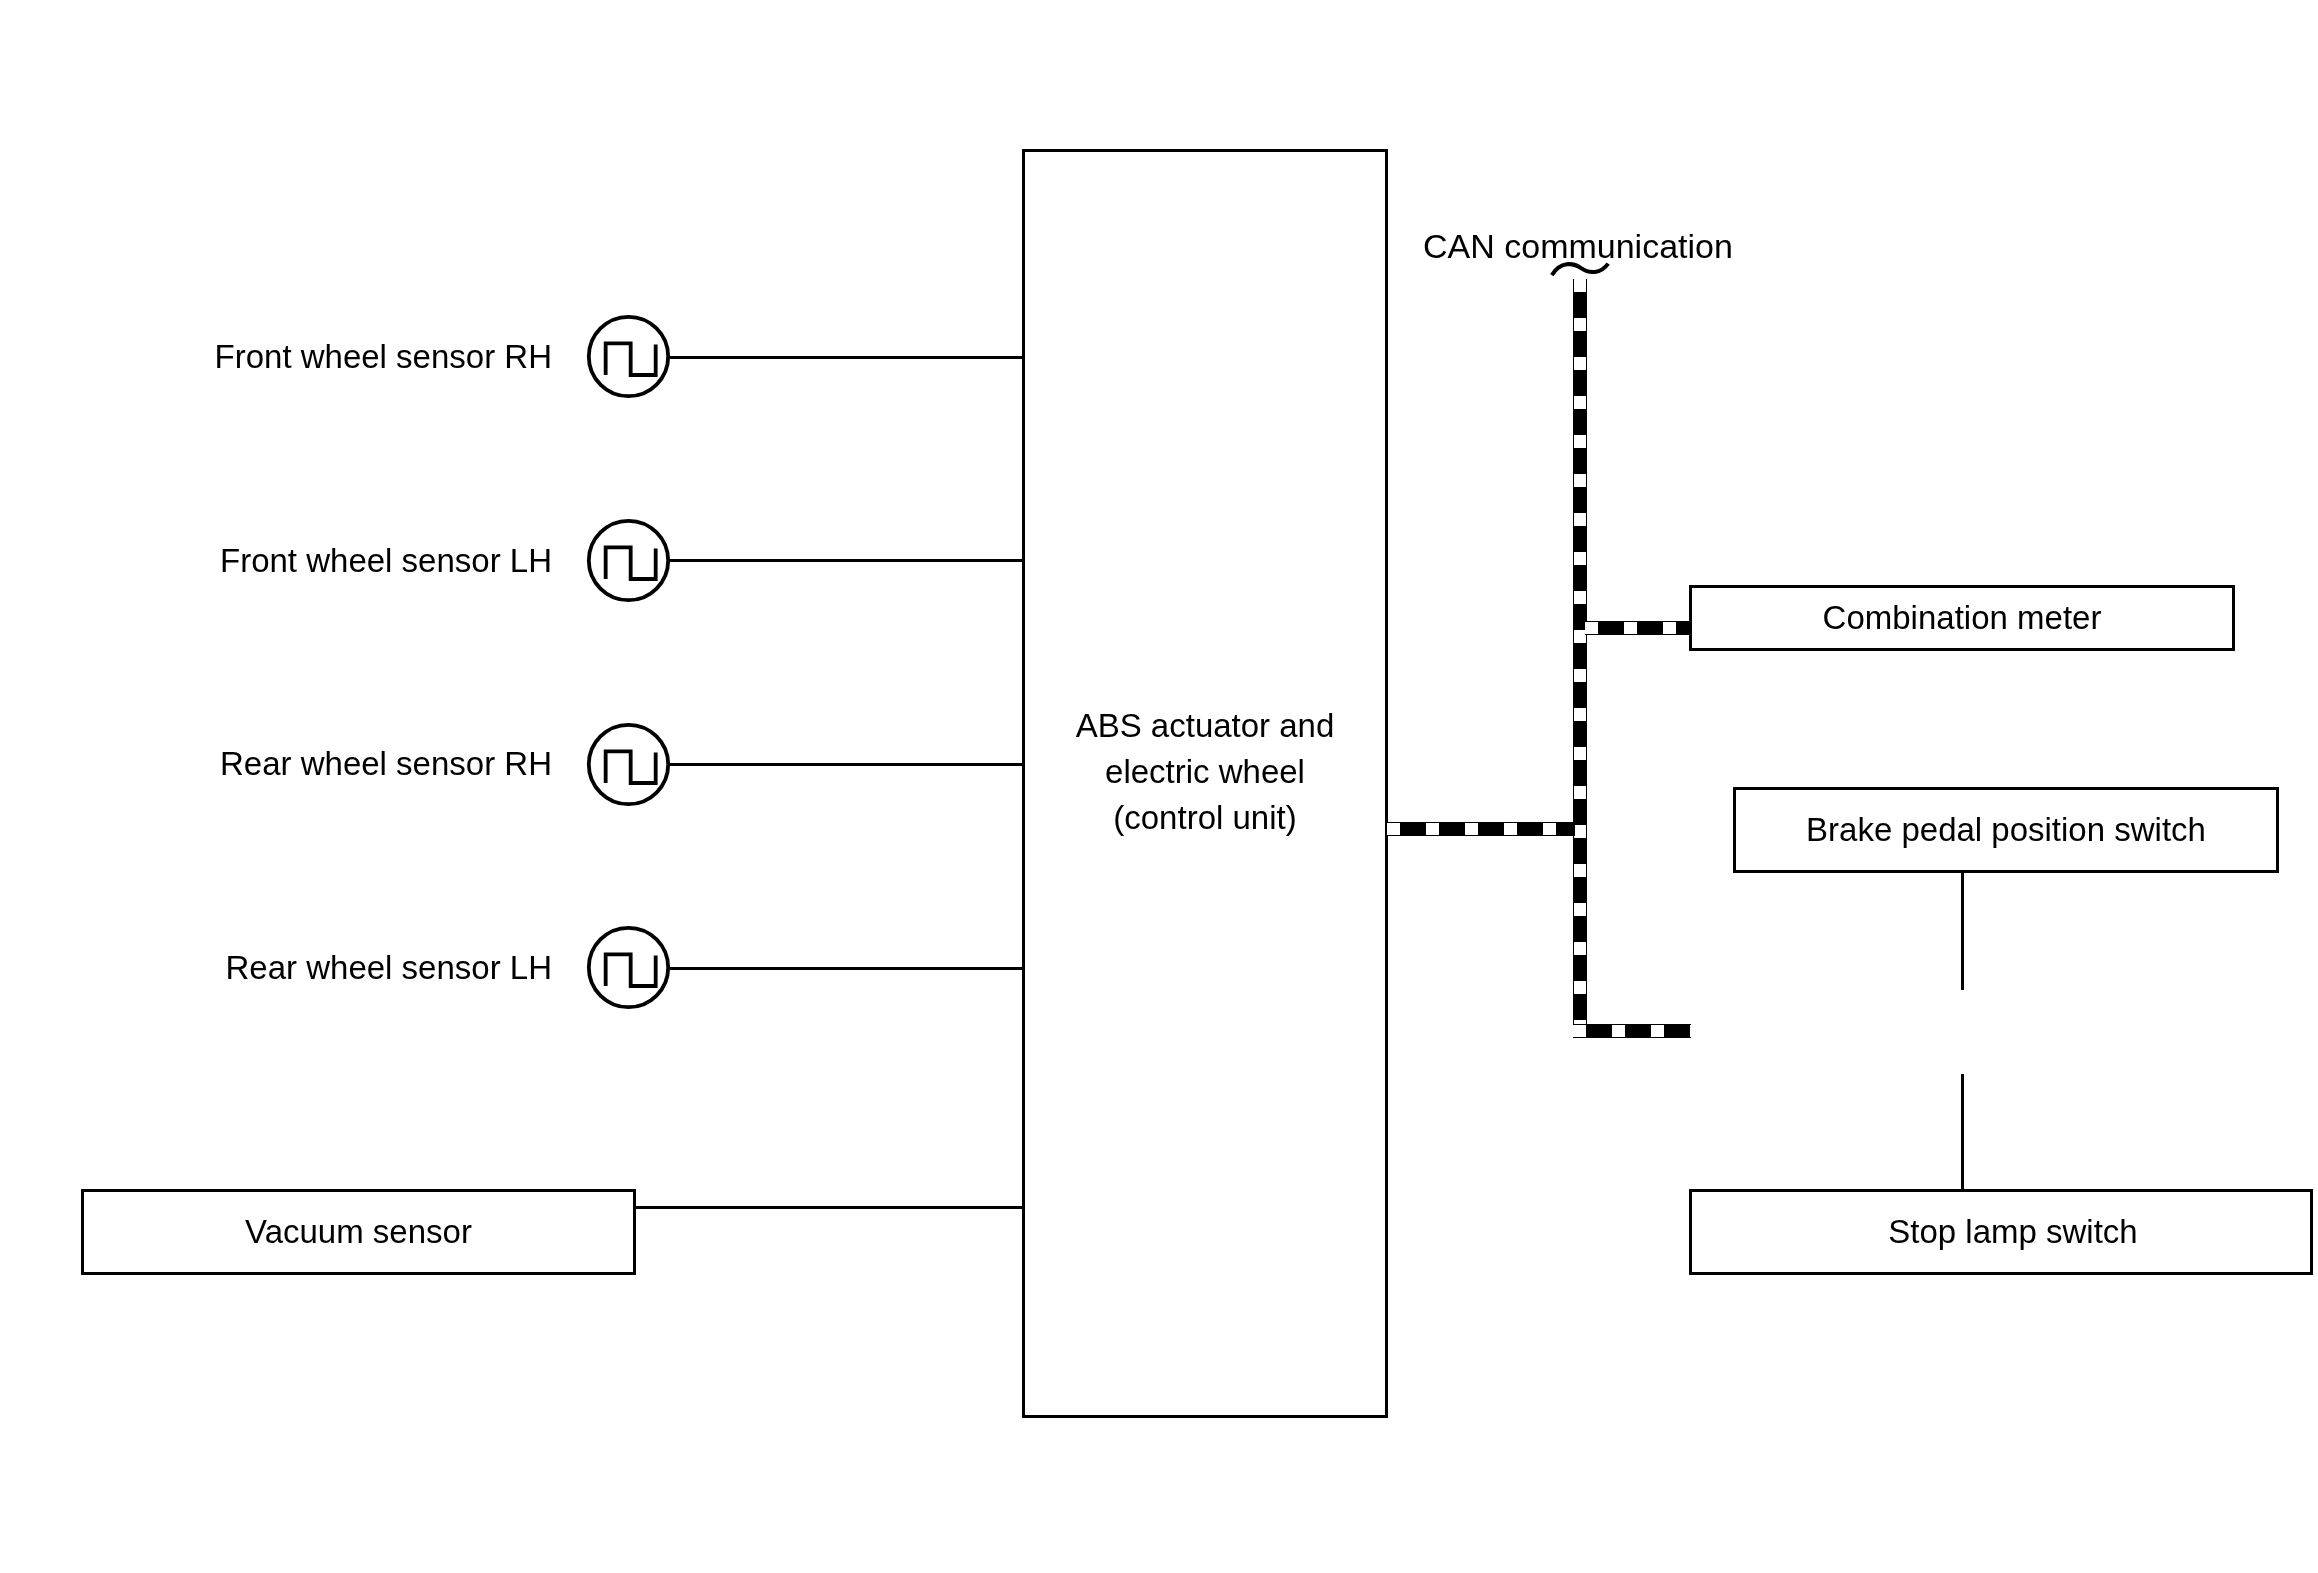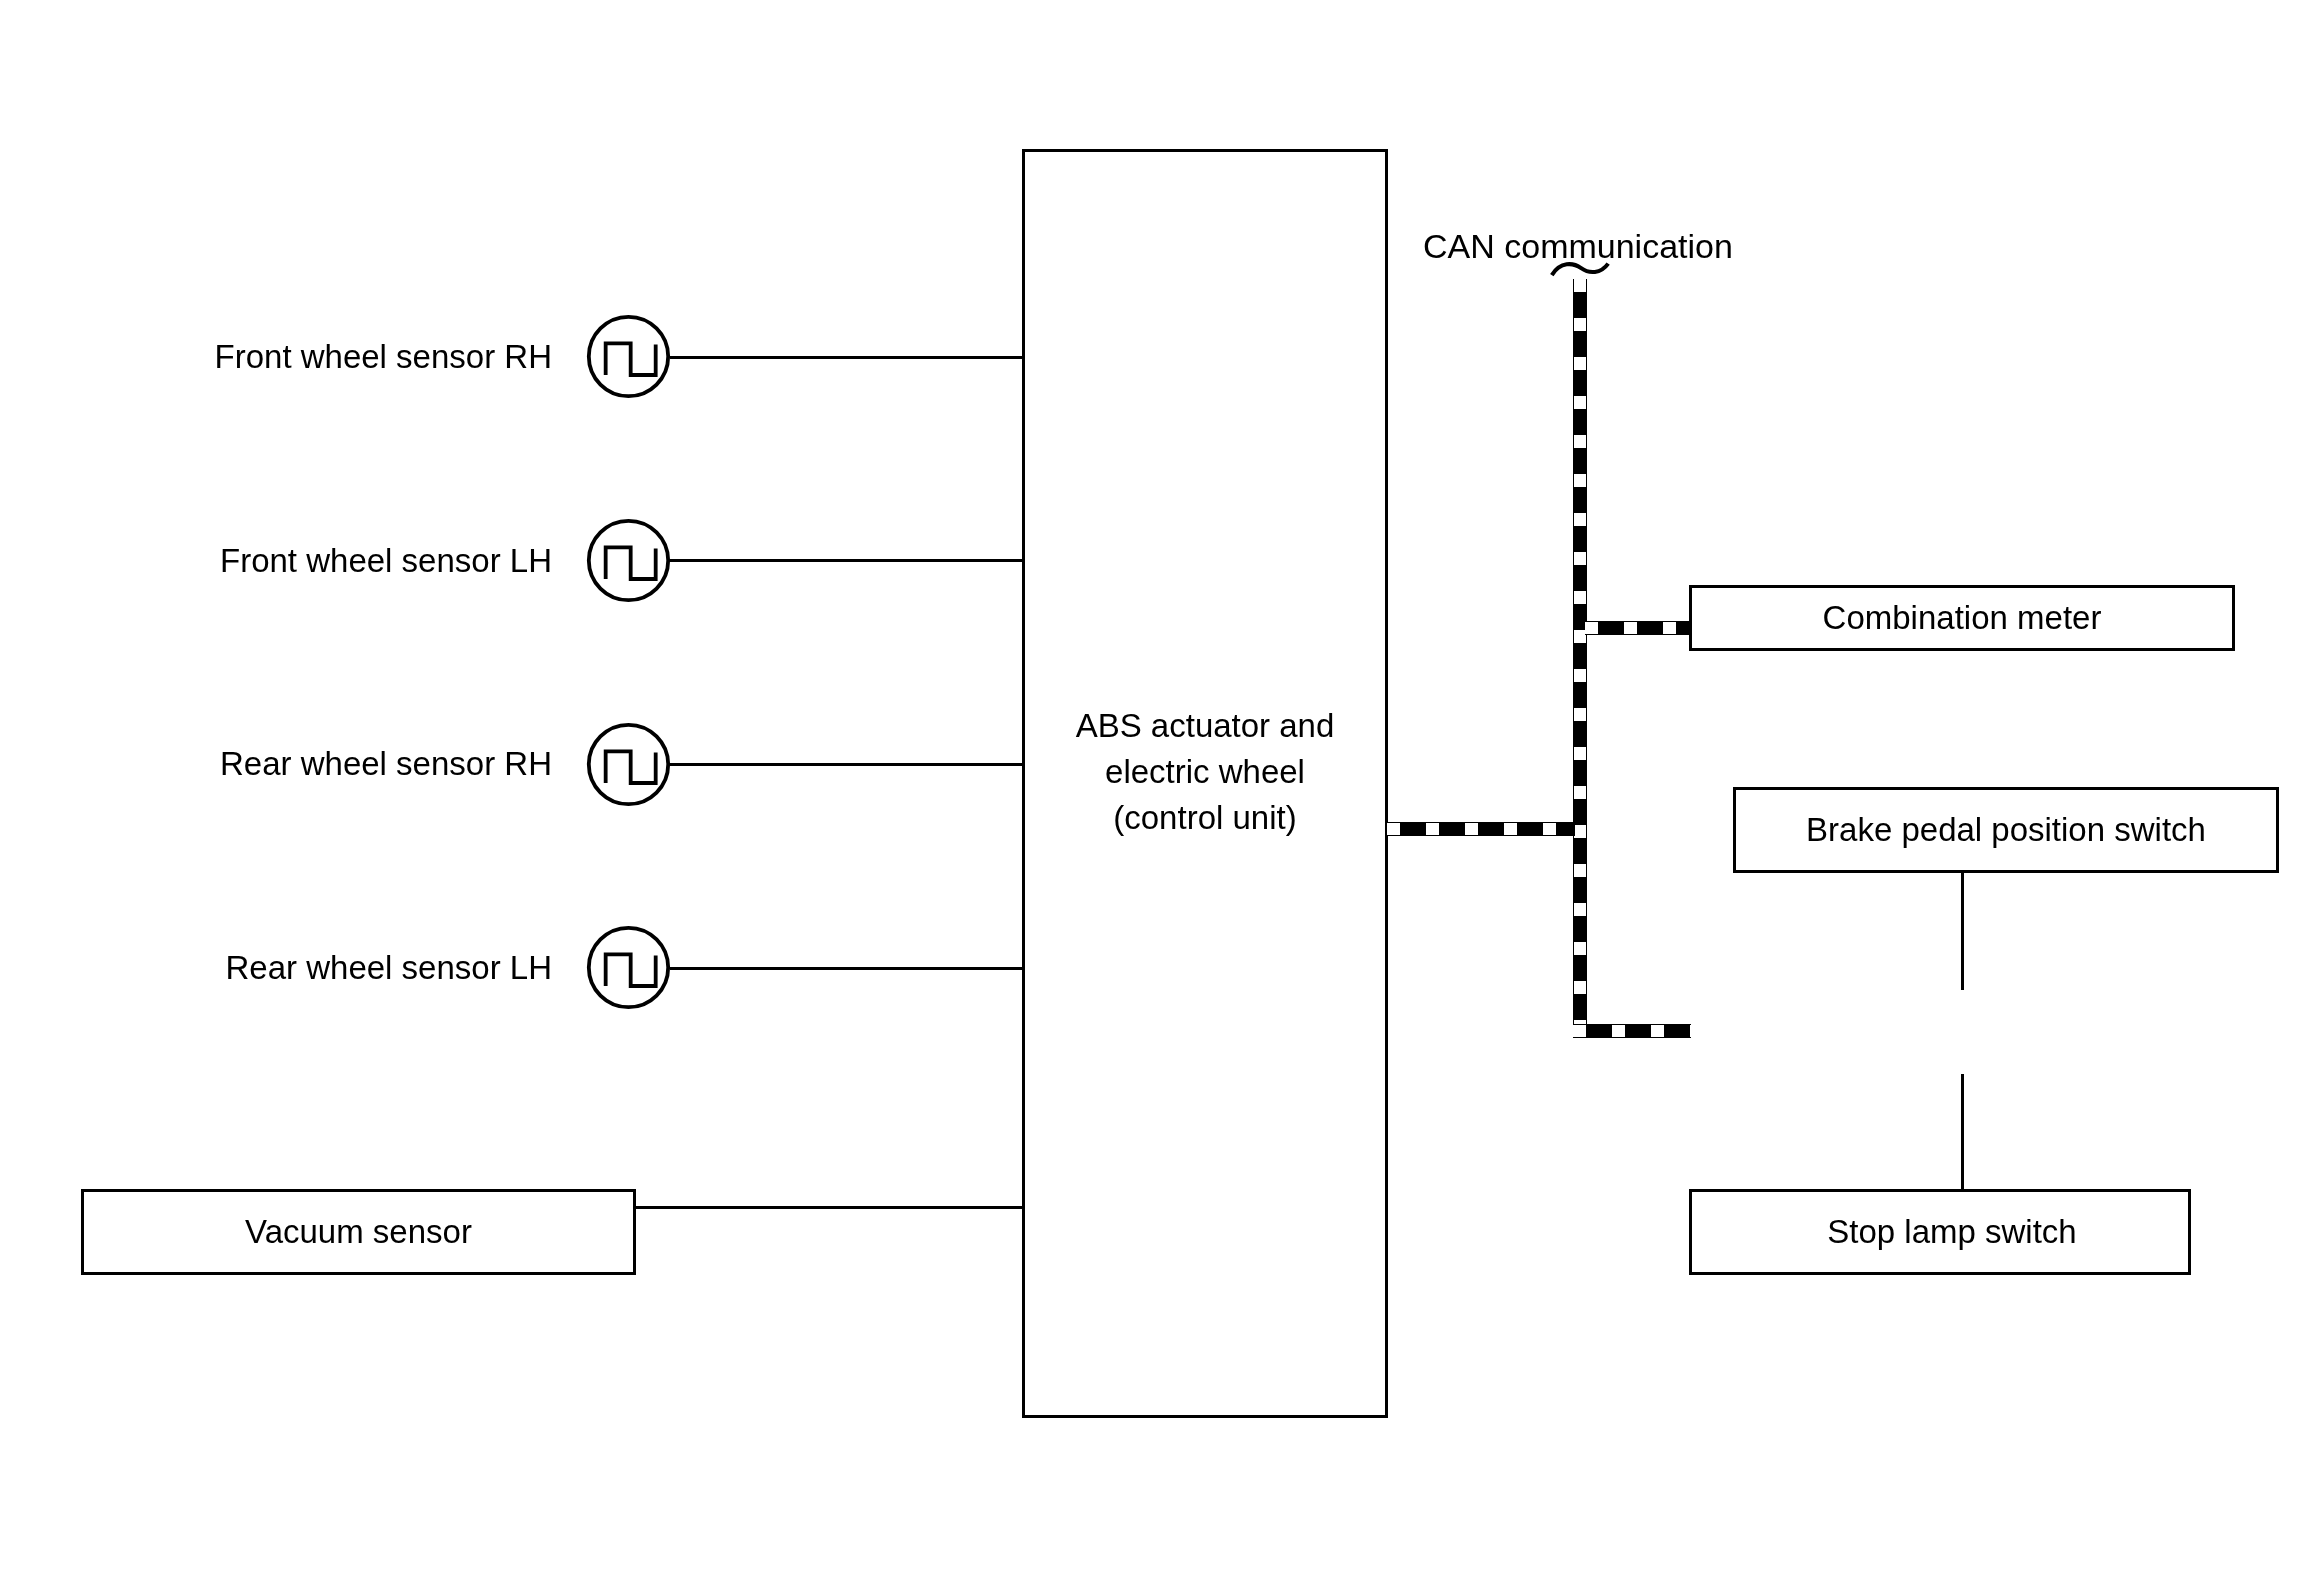--- a/index.html
+++ b/index.html
@@ -118,21 +118,21 @@
   <div class="bus-h" style="left:1585px;top:621px;width:106px;"></div>
 
   <div class="bus-h" style="left:1573px;top:1024px;width:118px;"></div>
 
   <div class="box" style="left:1689px;top:585px;width:546px;height:66px;">
     <span>Combination meter</span>
   </div>
   <div class="box" style="left:1689px;top:787px;width:546px;height:86px;margin-left:44px;">
     <span>Brake pedal position switch</span>
   </div>
-  <div class="box" style="left:1689px;top:1189px;width:502px;height:86px;padding-left:24px;">
+  <div class="box" style="left:1689px;top:1189px;width:624px;height:86px;padding-left:24px;">
     <span>Stop lamp switch</span>
   </div>
 
   <div class="wire-v" style="left:1961px;top:872px;height:118px;"></div>
   <div class="wire-v" style="left:1961px;top:1074px;height:117px;"></div>
 
 </div>
 
 
 </body></html>

